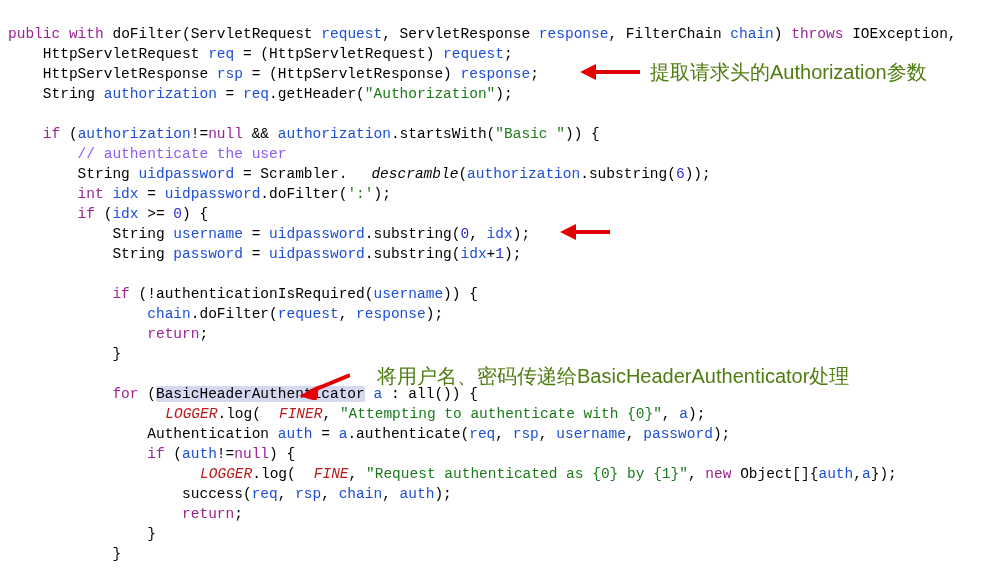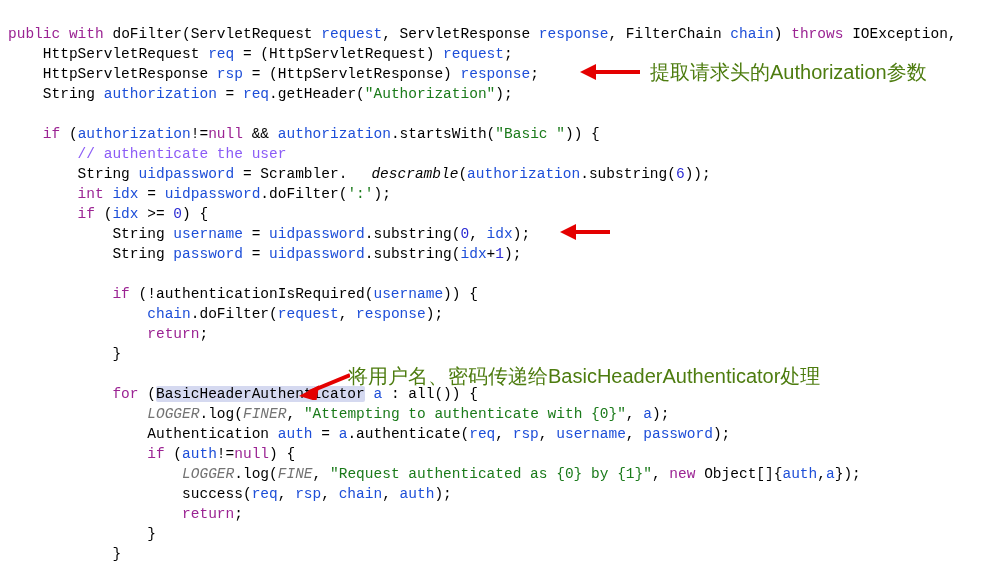--- a/index.html
+++ b/index.html
@@ -17,21 +17,21 @@
     line-height: 20px;
     white-space: pre;
     padding: 4px 8px;
     color: #000;
   }
   .kw   { color: #9b2393; font-weight: normal; }   
   .name { color: #1d4ed8; }                      
   .str  { color: #1a7a1a; }                      
   .cmt  { color: #8b5cf6; }                         
   .ital { font-style: italic; margin-left: 24px; }
-  .field{ color: #737373; font-style: italic; }  
+  .field{ color: #b91c1c; font-style: italic; margin-left: 18px; }  
   .hl   { background: #d5d9f0; border-radius: 2px; }
   .num  { color: #2a2ad4; }
 
   .annotation {
     position: absolute;
     color: #4d7c0f;
     font-family: "Helvetica Neue", Arial, "PingFang SC", "Microsoft YaHei", sans-serif;
     font-size: 20px;
     line-height: 24px;
     font-weight: 400;
@@ -88,14 +88,14 @@
   <svg class="arrow" style="left:295px; top:370px;" width="55" height="30" viewBox="0 0 55 30">
     <line x1="55" y1="5" x2="14" y2="22" stroke="#e40000" stroke-width="4"></line>
     <polygon points="4,26 22,12 22,28" fill="#e40000" transform="rotate(10 4 26)"></polygon>
   </svg>
 
   
   <div class="annotation" style="left:650px; top:60px;">提取请求头的Authorization参数</div>
   <div class="annotation" style="left:612px; top:218px;">
     <br>
   </div>
-  <div class="annotation" style="left:348px; top:364px;">将用户名、密码传递给BasicHeaderAuthenticator处理</div>
+  <div class="annotation" style="left:377px; top:364px;">将用户名、密码传递给BasicHeaderAuthenticator处理</div>
 </div>
 
 </body></html>

